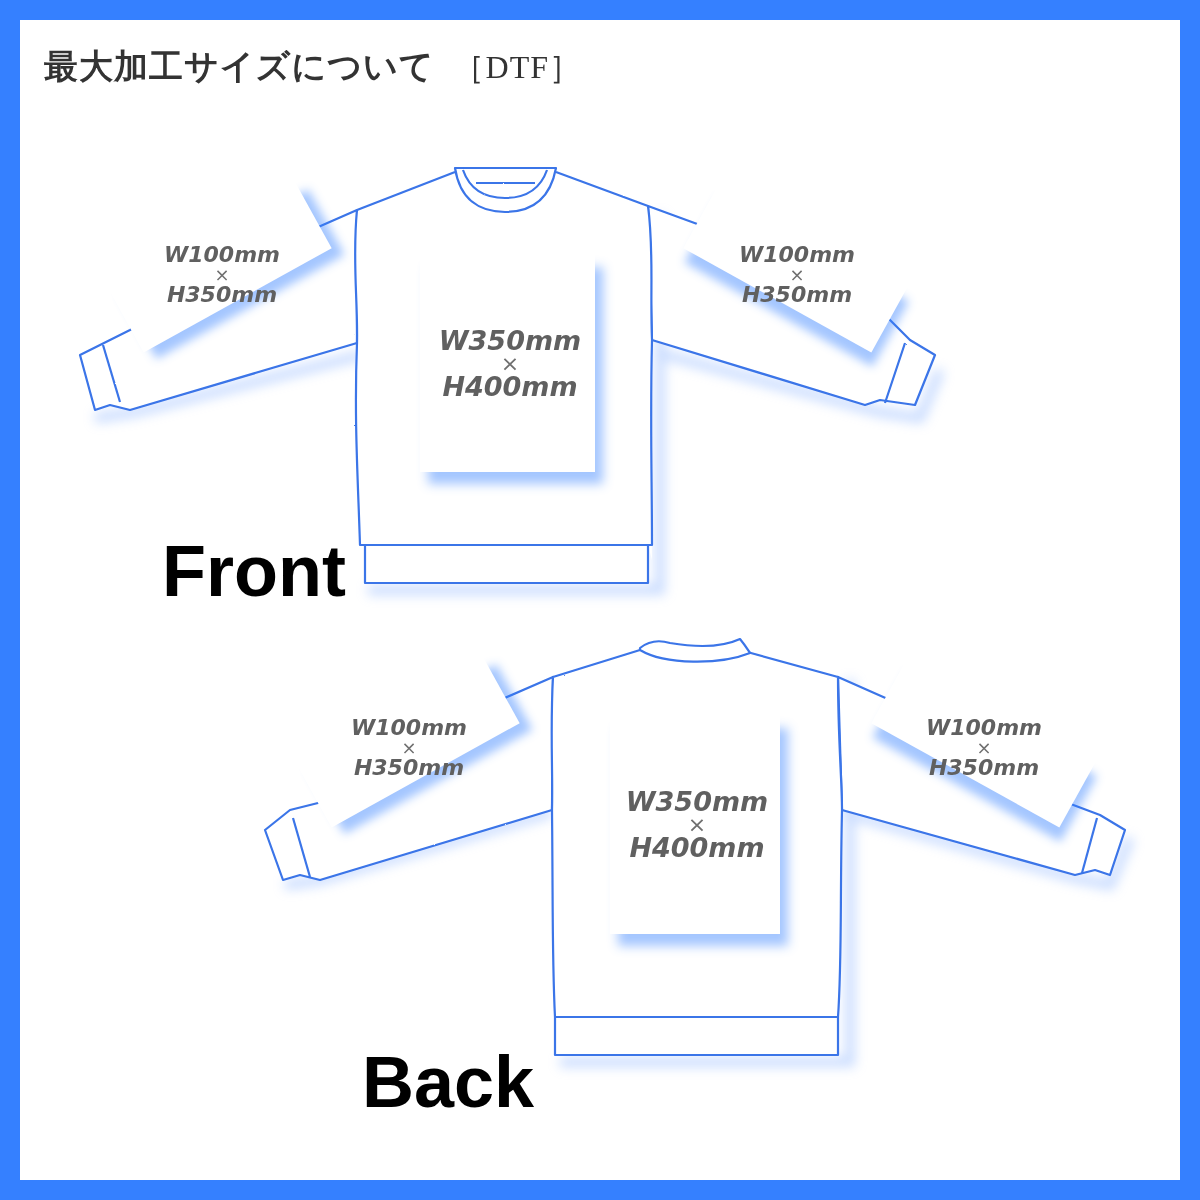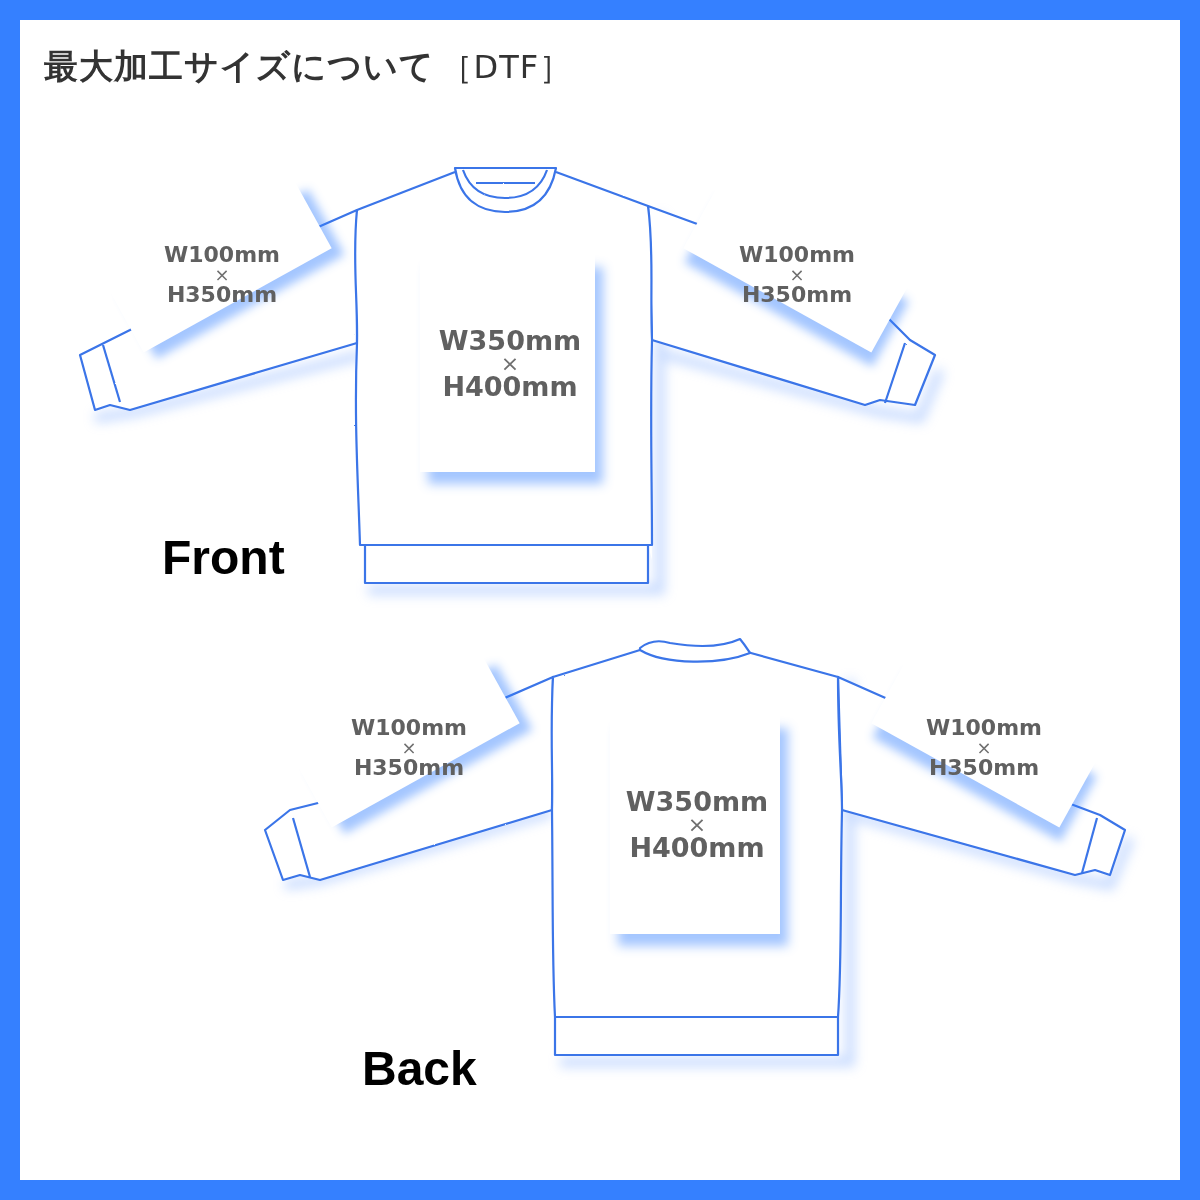--- a/index.html
+++ b/index.html
@@ -1,29 +1,29 @@
 <!DOCTYPE html>
 <html><head>
 <meta charset="utf-8">
 <style>
   html, body { margin: 0; padding: 0; }
   body { width: 1200px; height: 1200px; position: relative; background: #ffffff; overflow: hidden; }
   .frame { position: absolute; left: 0; top: 0; width: 1200px; height: 1200px; box-sizing: border-box; border: 20px solid #3580FF; background: #ffffff; }
   .title { position: absolute; left: 44px; top: 44px; font-family: "DejaVu Sans", sans-serif; font-size: 34px; font-weight: bold; color: #333333; letter-spacing: 1px; white-space: nowrap; }
-  .title .tag { font-weight: normal; margin-left: 6px; font-size: 32px; }
+  .title .tag { font-weight: normal; margin-left: 18px; font-size: 32px; font-family: Liberation Serif, serif; }
   svg.art { position: absolute; left: 0; top: 0; }
   .label-box { position: absolute; background: #ffffff; box-shadow: 8px 12px 10px rgba(53,128,255,0.45); }
   .dim { position: absolute; text-align: center; color: #606060; font-family: "DejaVu Sans", sans-serif; font-weight: bold; white-space: nowrap; transform: translate(-50%, -50%); }
   .dim .line { display: block; }
   .dim .x { display: block; font-weight: normal; color: #707070; }
-  .dim.big { font-size: 27px; line-height: 26px; }
+  .dim.big { font-size: 27px; line-height: 26px; font-style: italic; }
   .dim.big .x { font-size: 22px; line-height: 20px; }
-  .dim.small { font-size: 22px; line-height: 22px; }
+  .dim.small { font-size: 22px; line-height: 22px; font-style: italic; }
   .dim.small .x { font-size: 18px; line-height: 18px; }
-  .view-label { position: absolute; font-family: "Liberation Sans", sans-serif; font-weight: bold; font-size: 48px; color: #000000; }
+  .view-label { position: absolute; font-family: "Liberation Sans", sans-serif; font-weight: bold; font-size: 72px; color: #000000; }
 </style>
 </head>
 <body>
 
 <div class="frame"></div>
 
 <div class="title">
   <span>最大加工サイズについて</span><span class="tag">［DTF］</span>
 </div>
 

